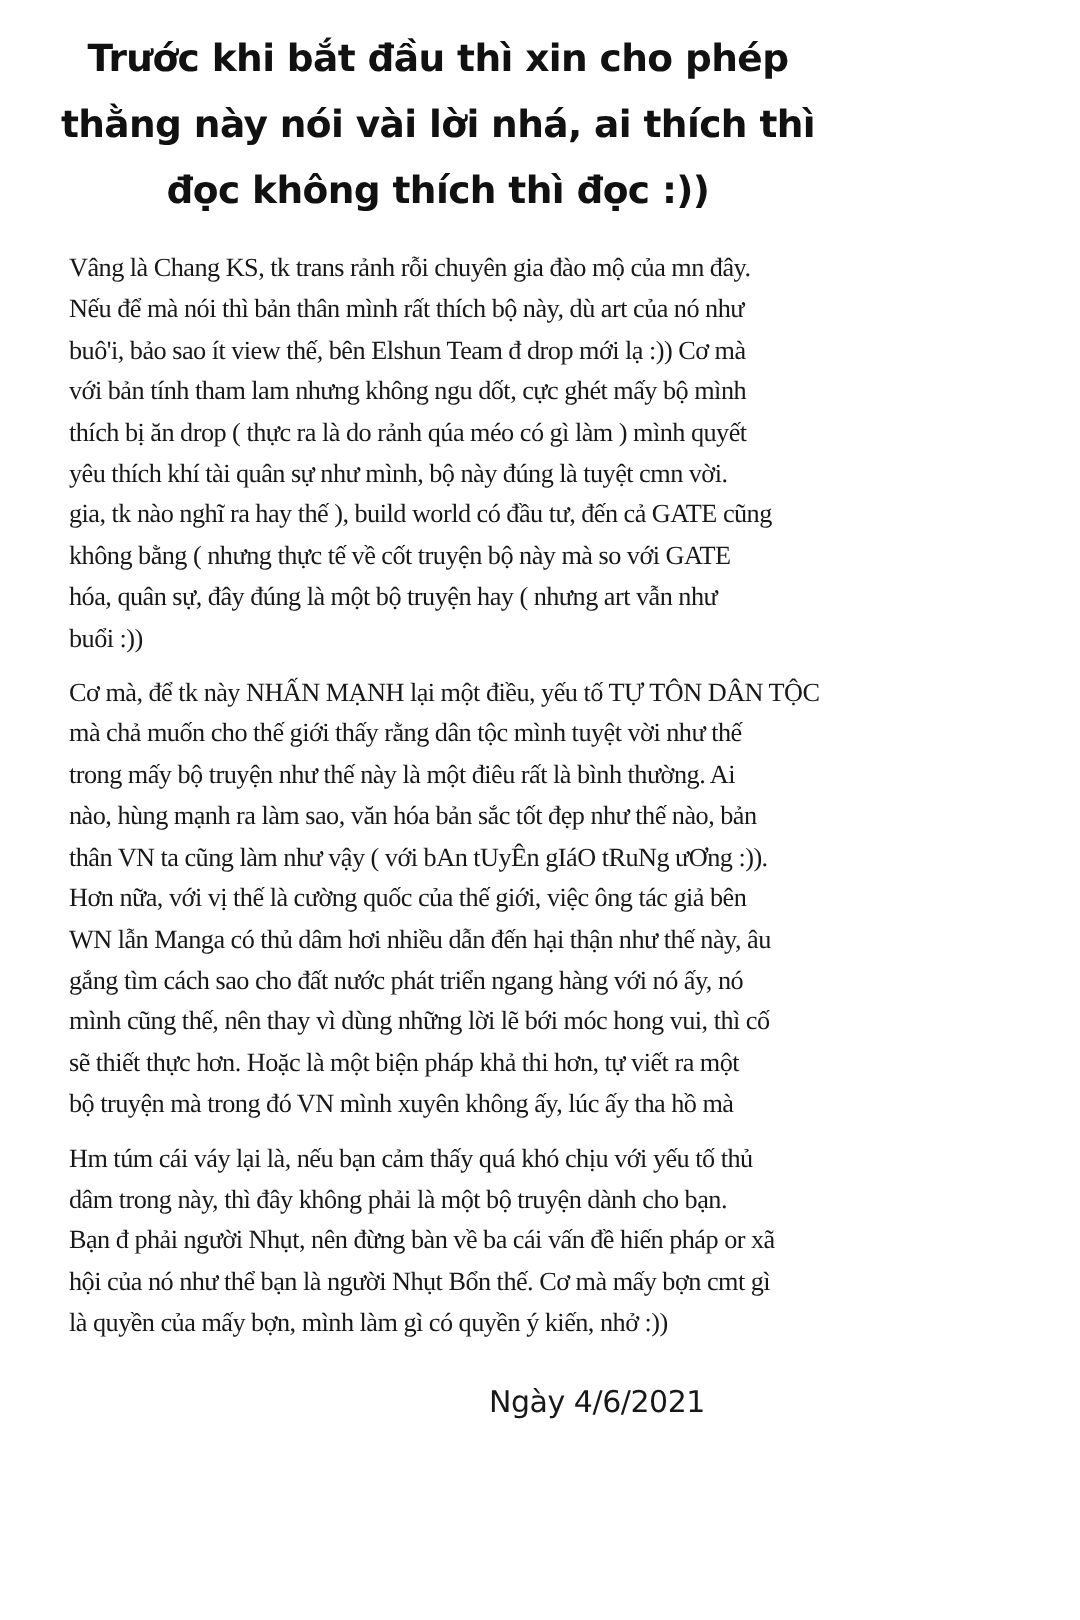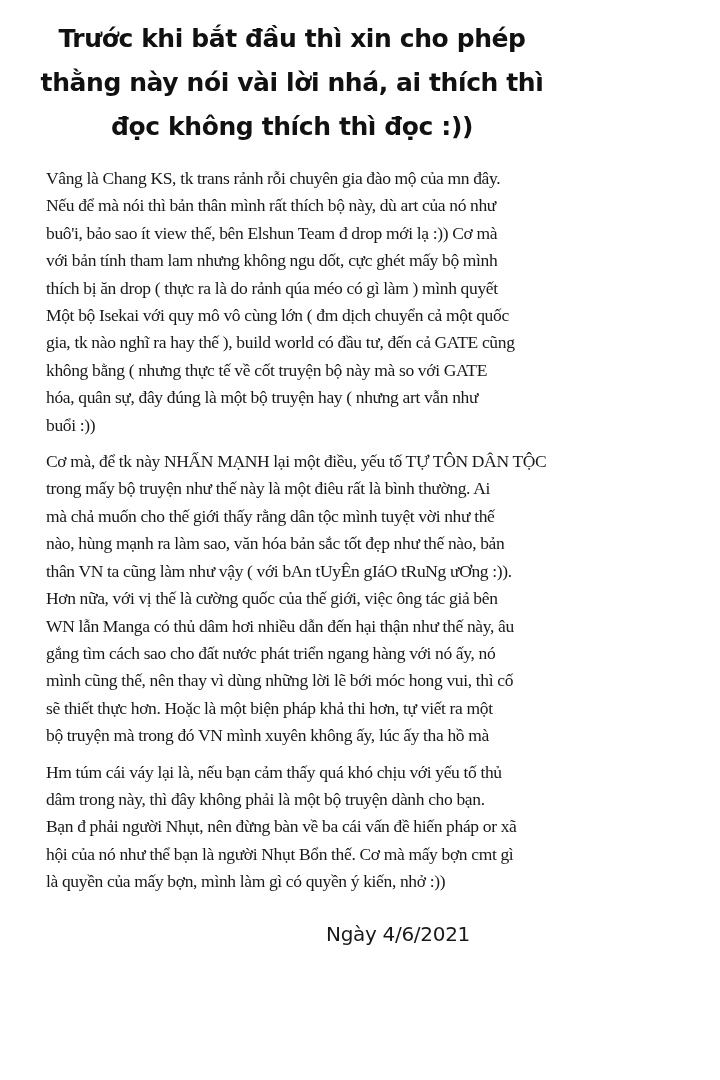--- a/index.html
+++ b/index.html
@@ -66,31 +66,31 @@
   </header>
 
   <main class="body-text">
 
     <section class="para">
       <div class="line">Vâng là Chang KS, tk trans rảnh rỗi chuyên gia đào mộ của mn đây.</div>
       <div class="line">Nếu để mà nói thì bản thân mình rất thích bộ này, dù art của nó như</div>
       <div class="line">buô'i, bảo sao ít view thế, bên Elshun Team đ drop mới lạ :)) Cơ mà</div>
       <div class="line">với bản tính tham lam nhưng không ngu dốt, cực ghét mấy bộ mình</div>
       <div class="line">thích bị ăn drop ( thực ra là do rảnh qúa méo có gì làm ) mình quyết</div>
-      <div class="line">Một bộ Isekai với quy mô vô cùng lớn ( đm dịch chuyển cả một quốc</div>
+      <div class="line">yêu thích khí tài quân sự như mình, bộ này đúng là tuyệt cmn vời.</div>
       <div class="line">gia, tk nào nghĩ ra hay thế ), build world có đầu tư, đến cả GATE cũng</div>
       <div class="line">không bằng ( nhưng thực tế về cốt truyện bộ này mà so với GATE</div>
       <div class="line">hóa, quân sự, đây đúng là một bộ truyện hay ( nhưng art vẫn như</div>
       <div class="line">buổi :))</div>
     </section>
 
     <section class="para">
       <div class="line">Cơ mà, để tk này NHẤN MẠNH lại một điều, yếu tố TỰ TÔN DÂN TỘC</div>
+      <div class="line">mà chả muốn cho thế giới thấy rằng dân tộc mình tuyệt vời như thế</div>
       <div class="line">trong mấy bộ truyện như thế này là một điêu rất là bình thường. Ai</div>
-      <div class="line">mà chả muốn cho thế giới thấy rằng dân tộc mình tuyệt vời như thế</div>
       <div class="line">nào, hùng mạnh ra làm sao, văn hóa bản sắc tốt đẹp như thế nào, bản</div>
       <div class="line">thân VN ta cũng làm như vậy ( với bAn tUyÊn gIáO tRuNg ưƠng :)).</div>
       <div class="line">Hơn nữa, với vị thế là cường quốc của thế giới, việc ông tác giả bên</div>
       <div class="line">WN lẫn Manga có thủ dâm hơi nhiều dẫn đến hại thận như thế này, âu</div>
       <div class="line">gắng tìm cách sao cho đất nước phát triển ngang hàng với nó ấy, nó</div>
       <div class="line">mình cũng thế, nên thay vì dùng những lời lẽ bới móc hong vui, thì cố</div>
       <div class="line">sẽ thiết thực hơn. Hoặc là một biện pháp khả thi hơn, tự viết ra một</div>
       <div class="line">bộ truyện mà trong đó VN mình xuyên không ấy, lúc ấy tha hồ mà</div>
     </section>
 

